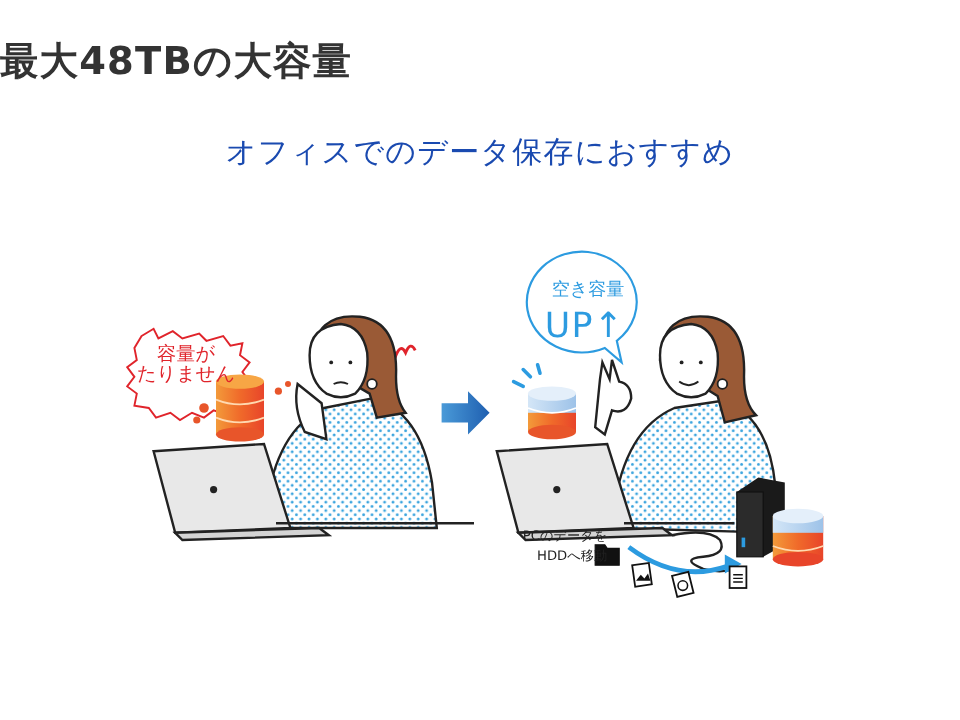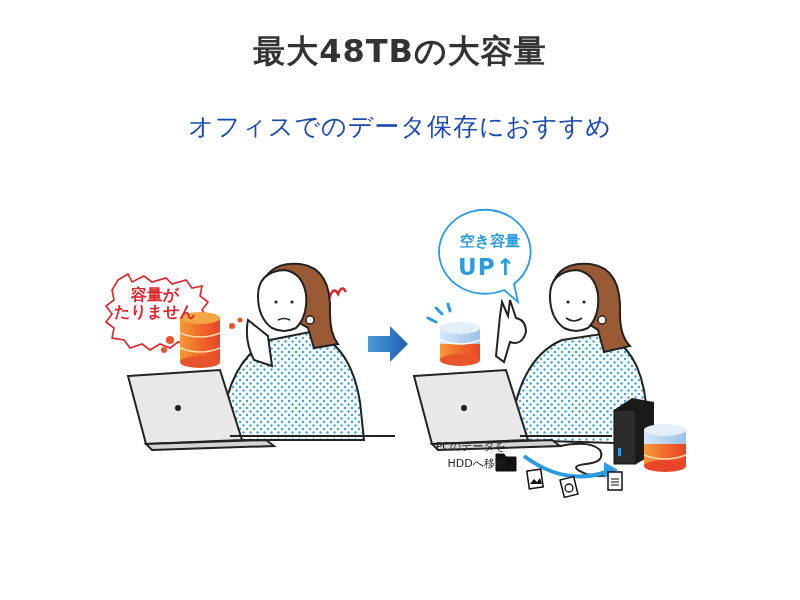--- a/index.html
+++ b/index.html
@@ -1,23 +1,23 @@
 <!DOCTYPE html>
 <html><head>
 <meta charset="utf-8">
 <style>
   html,body{margin:0;padding:0;background:#ffffff;}
   body{width:800px;height:600px;position:relative;overflow:hidden;font-family:"DejaVu Sans","Liberation Sans",sans-serif;}
-  .title{position:absolute;left:0;width:800px;top:30px;text-align:center;font-size:32px;font-weight:bold;color:#333333;letter-spacing:1px;}
+  .title{position:absolute;left:0;width:800px;top:30px;text-align:left;font-size:32px;font-weight:bold;color:#333333;letter-spacing:1px;}
   .subtitle{position:absolute;left:0;width:800px;top:92px;text-align:center;font-size:25px;color:#1a4ab0;letter-spacing:1px;margin-top:18px;}
   .scene{position:absolute;left:0;top:0;width:800px;height:600px;}
-  .lbl{position:absolute;font-weight:bold;text-align:center;}
+  .lbl{position:absolute;font-weight:normal;text-align:center;}
   .bubble-left{left:112px;top:286px;width:86px;font-size:16px;color:#e0242b;line-height:17px;}
   .bubble-right-1{left:448px;top:232px;width:84px;font-size:15px;color:#2c9be0;}
-  .bubble-right-2{left:452px;top:254px;width:70px;font-size:23px;color:#2c9be0;letter-spacing:1px;text-align:center;}
+  .bubble-right-2{left:452px;top:254px;width:70px;font-size:29px;color:#2c9be0;letter-spacing:1px;text-align:center;}
   .move-lbl{left:406px;top:438px;width:100px;font-size:11px;color:#222;font-weight:normal;line-height:17px;text-align:right;}
 </style>
 </head>
 <body>
 
 <div class="title">最大48TBの大容量</div>
 <div class="subtitle">オフィスでのデータ保存におすすめ</div>
 
 <svg class="scene" viewBox="0 0 800 600" xmlns="http://www.w3.org/2000/svg">
   <defs>

